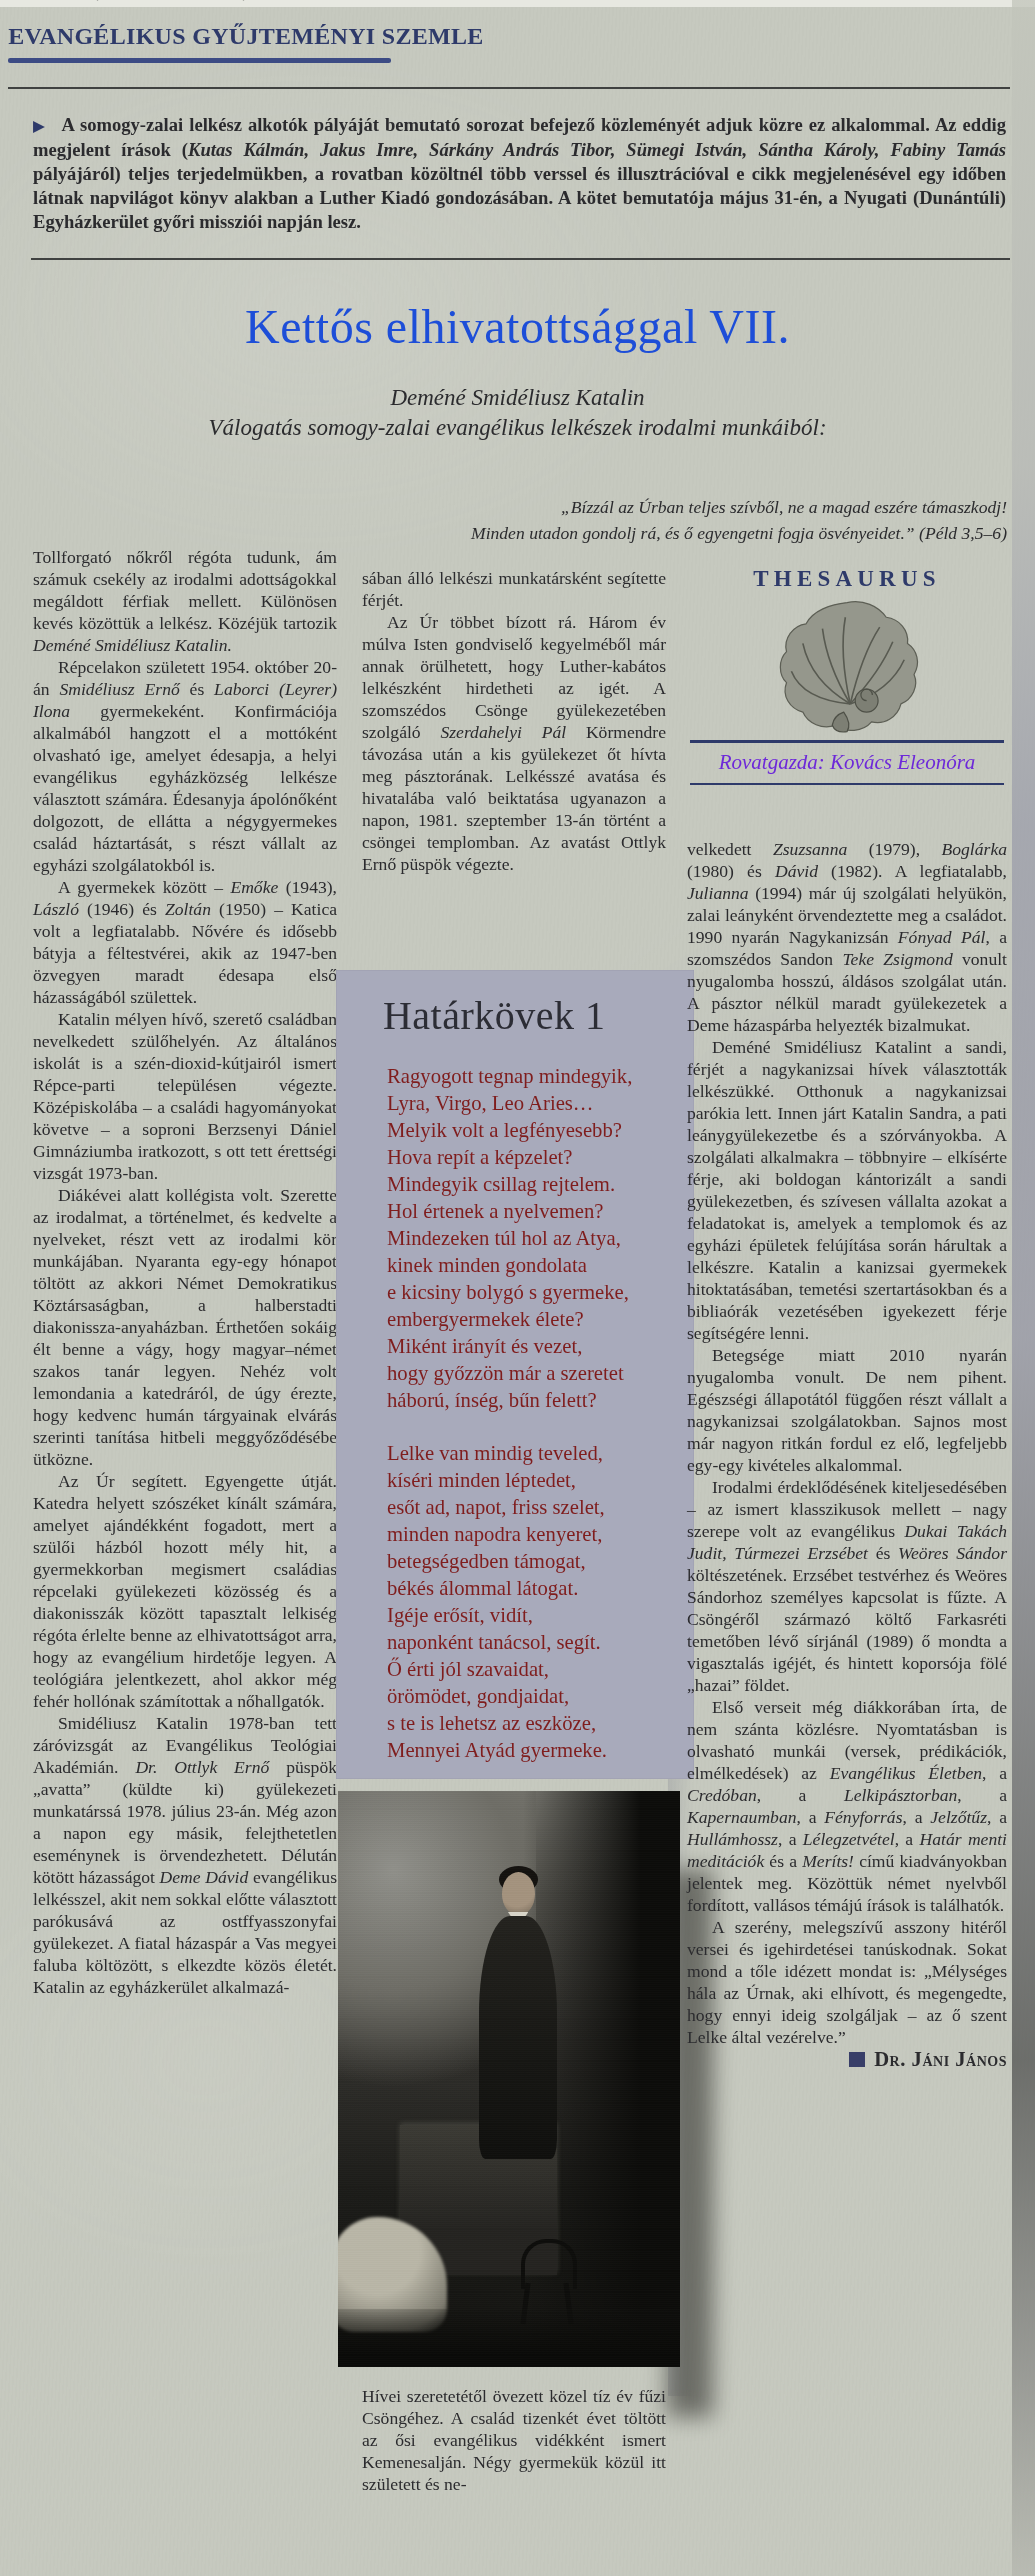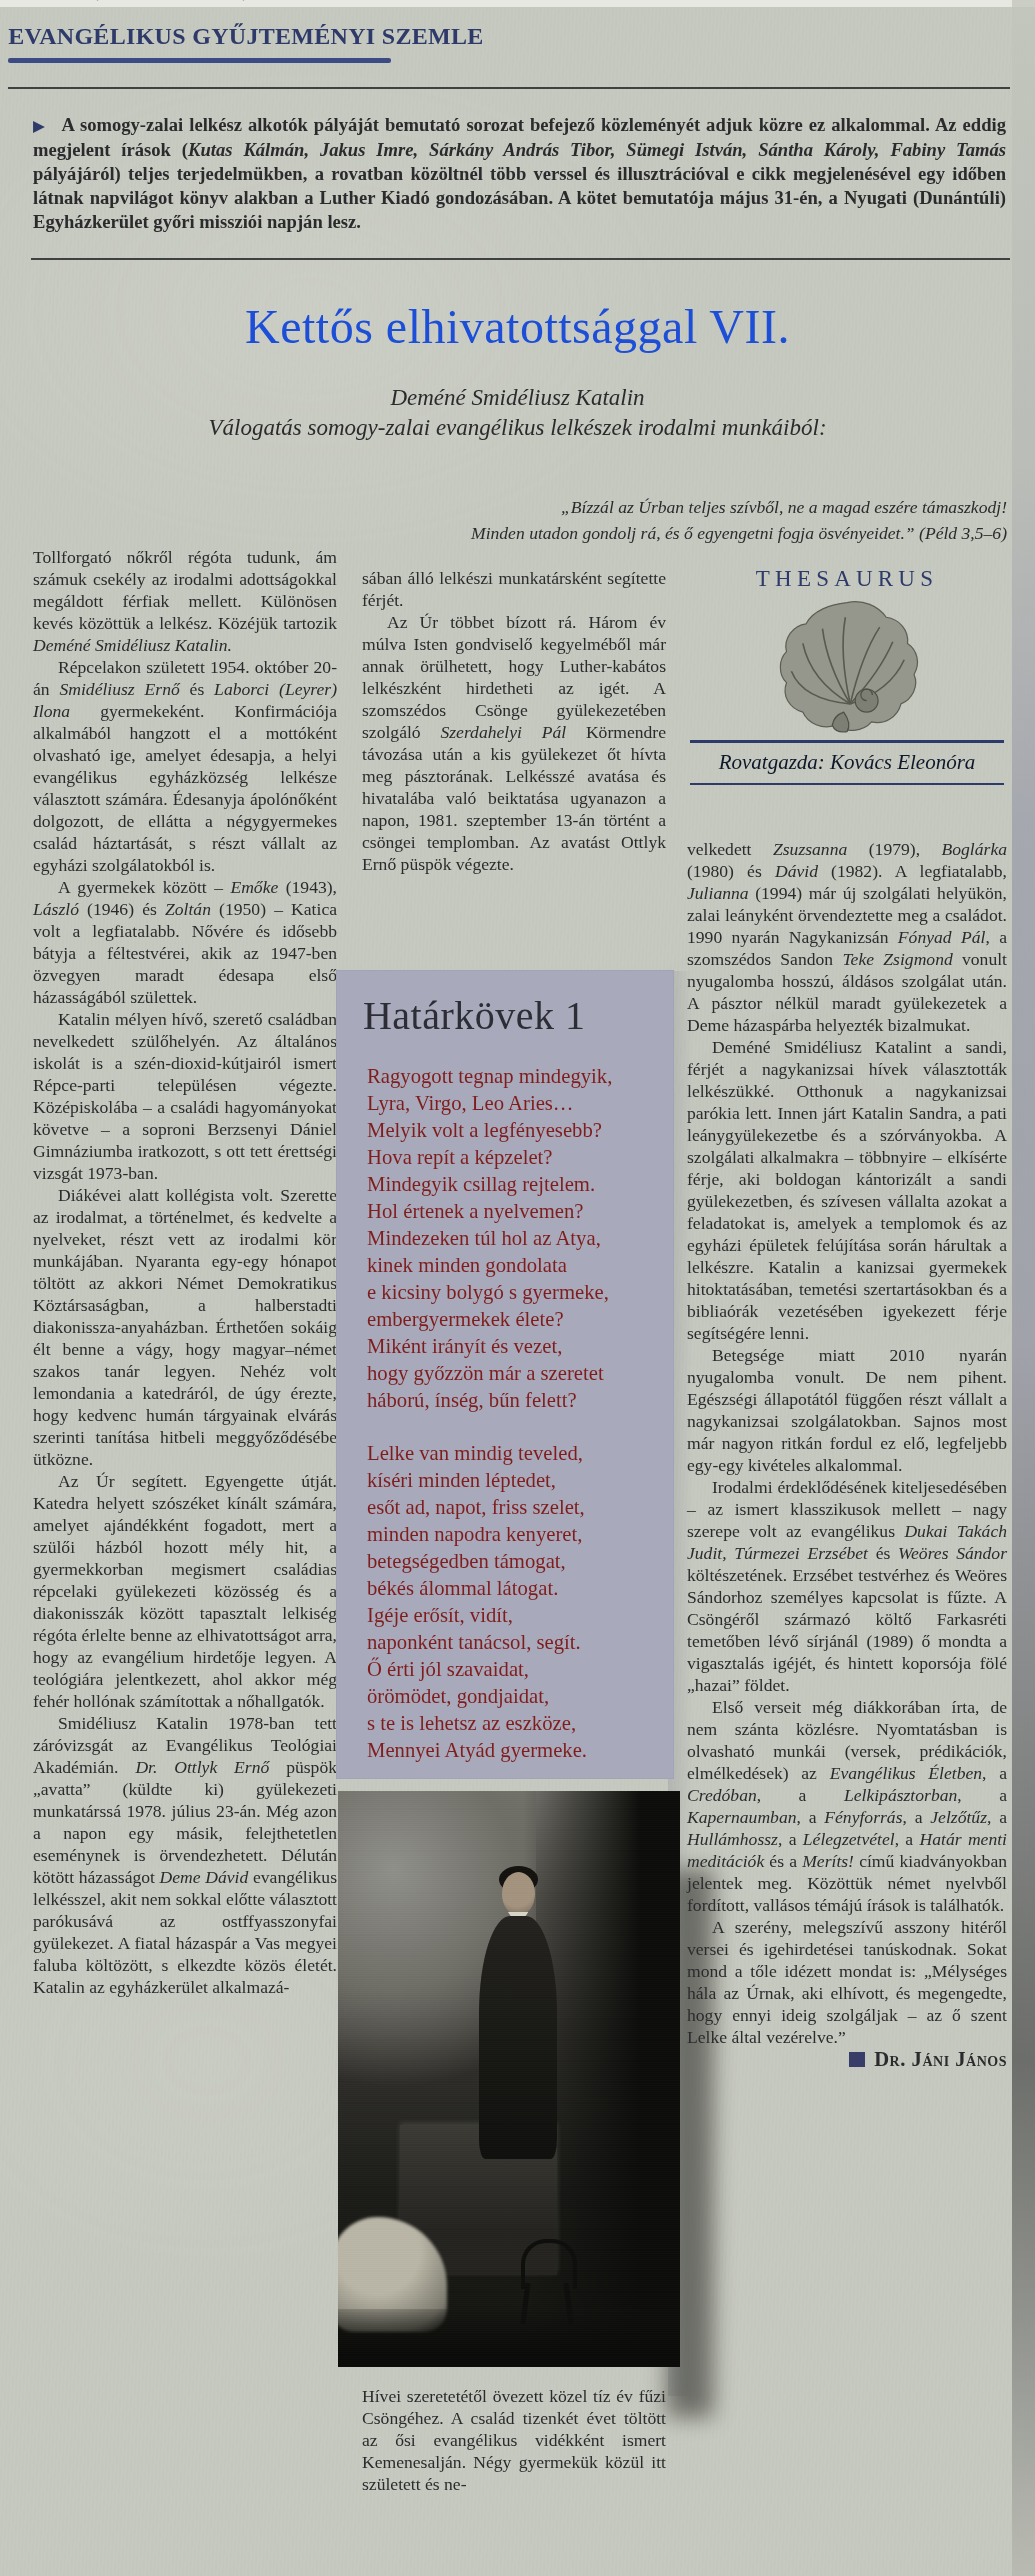--- a/index.html
+++ b/index.html
@@ -48,32 +48,32 @@
   .textcol p{margin:0;text-indent:25px;}
   .textcol p:first-child{text-indent:0;}
   .textcol span.it{font-style:italic;}
   .col1{left:33px;top:546px;width:304px;}
   .col2top{left:362px;top:567px;width:304px;}
   .col2bottom{left:362px;top:2385px;width:304px;}
   .col3body{left:687px;top:838px;width:320px;}
 
   
   .poembox{position:absolute;left:336px;top:970px;width:338px;height:809px;background:#a8aabb;
-           box-shadow:0 0 0 0.5px rgba(120,120,140,.25) inset;}
+           box-shadow:0 0 0 0.5px rgba(120,120,140,.25) inset;padding-left:20px;}
   .poem-inner{padding:22px 26px 0 31px;}
   .poem-title{font-size:40px;color:#2c2d35;margin:0 0 24px -4.1px;letter-spacing:0.5px;}
   .poemline{font-size:20.7px;line-height:27px;color:#7f1d1d;}
   .stanza2{margin-top:26px;}
 
   
   .col3head{position:absolute;left:687px;top:566px;width:320px;text-align:center;}
-  .th-title{font-size:23px;font-weight:normal;letter-spacing:5.2px;color:#2e3a6a;}
+  .th-title{font-size:23px;font-weight:bold;letter-spacing:5.2px;color:#2e3a6a;}
   .th-emblem{margin:4.1px auto 0;width:170px;height:139px;}
   .th-rule1{width:314px;height:3.1px;background:#2e3a6a;margin:3.1px auto 0;}
-  .th-editor{font-style:italic;font-size:21px;margin-top:7.2px;color:#0f172a;text-align:center;}
+  .th-editor{font-style:italic;font-size:21px;margin-top:7.2px;color:#6d28d9;text-align:center;}
   .th-rule2{width:314px;height:2.1px;background:#2e3a6a;margin:7.2px auto 0;}
 
   
   .signature{margin-top:13.4px;text-align:right;font-weight:bold;font-variant:small-caps;
              font-size:20.7px;letter-spacing:0.5px;text-indent:0;}
   .sig-square{display:inline-block;width:15.5px;height:15.5px;background:#383e68;margin-right:9.3px;
               vertical-align:baseline;transform:translateY(1px);}
 
   
   .photo{position:absolute;left:338px;top:1791px;width:342px;height:576px;overflow:hidden;

